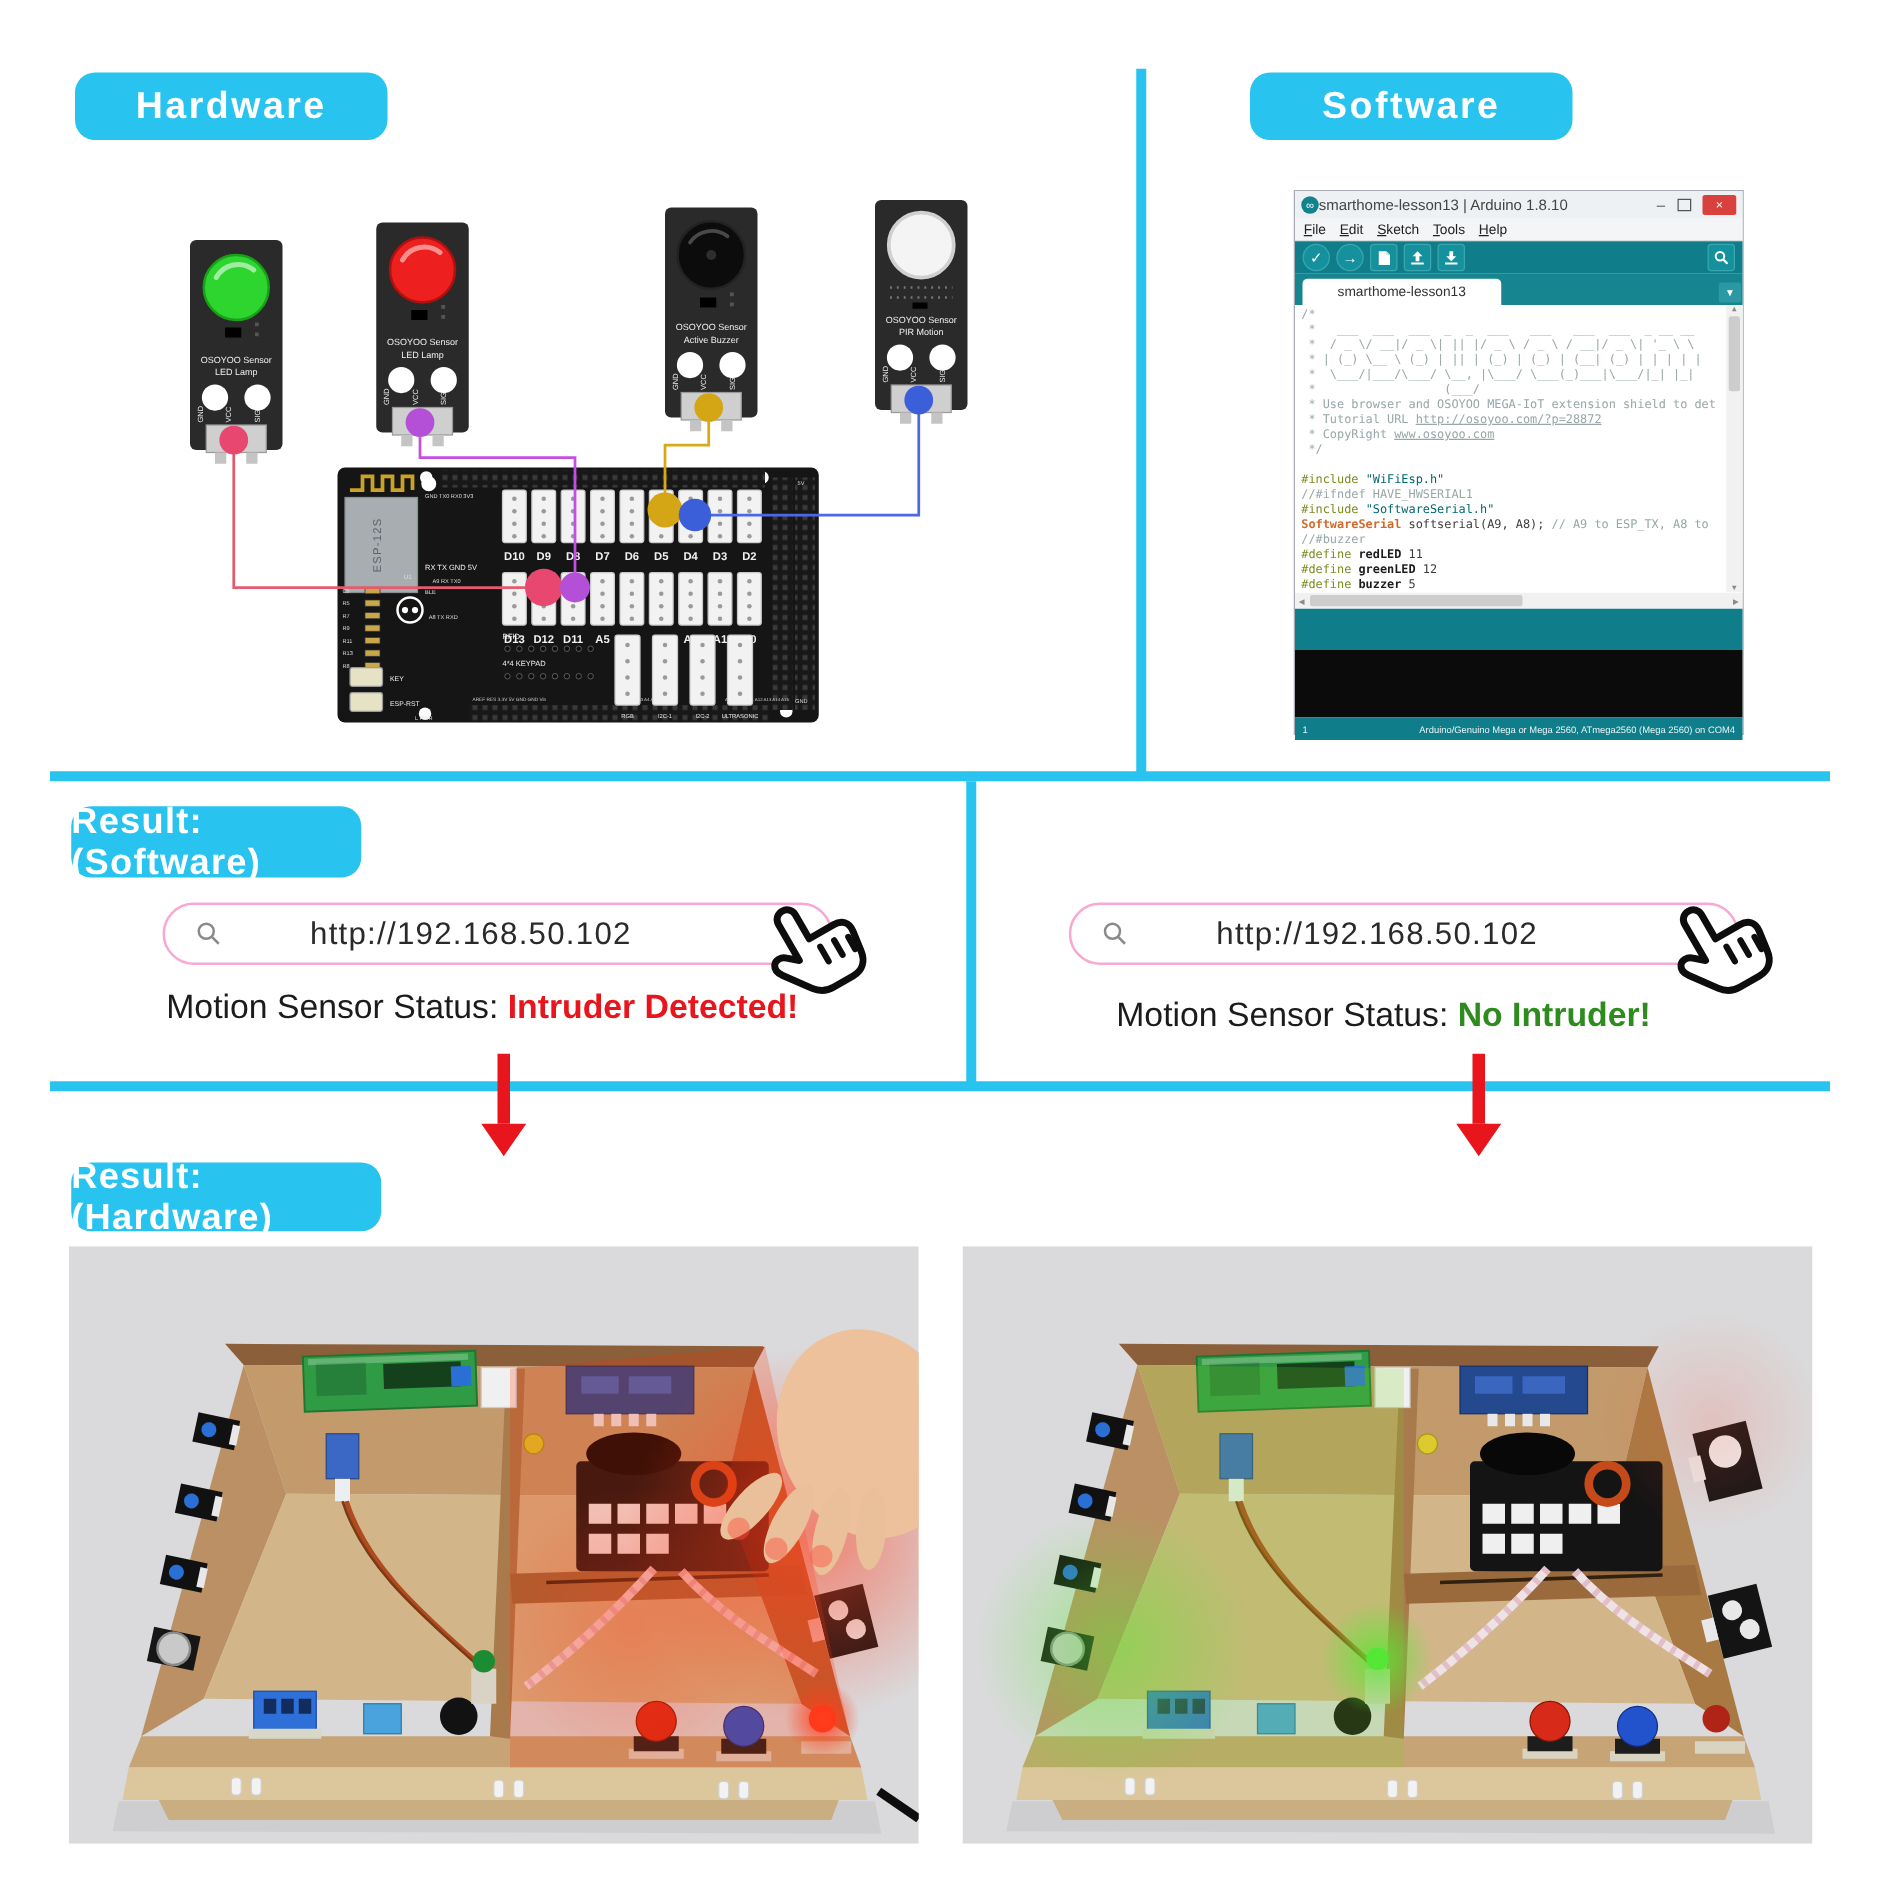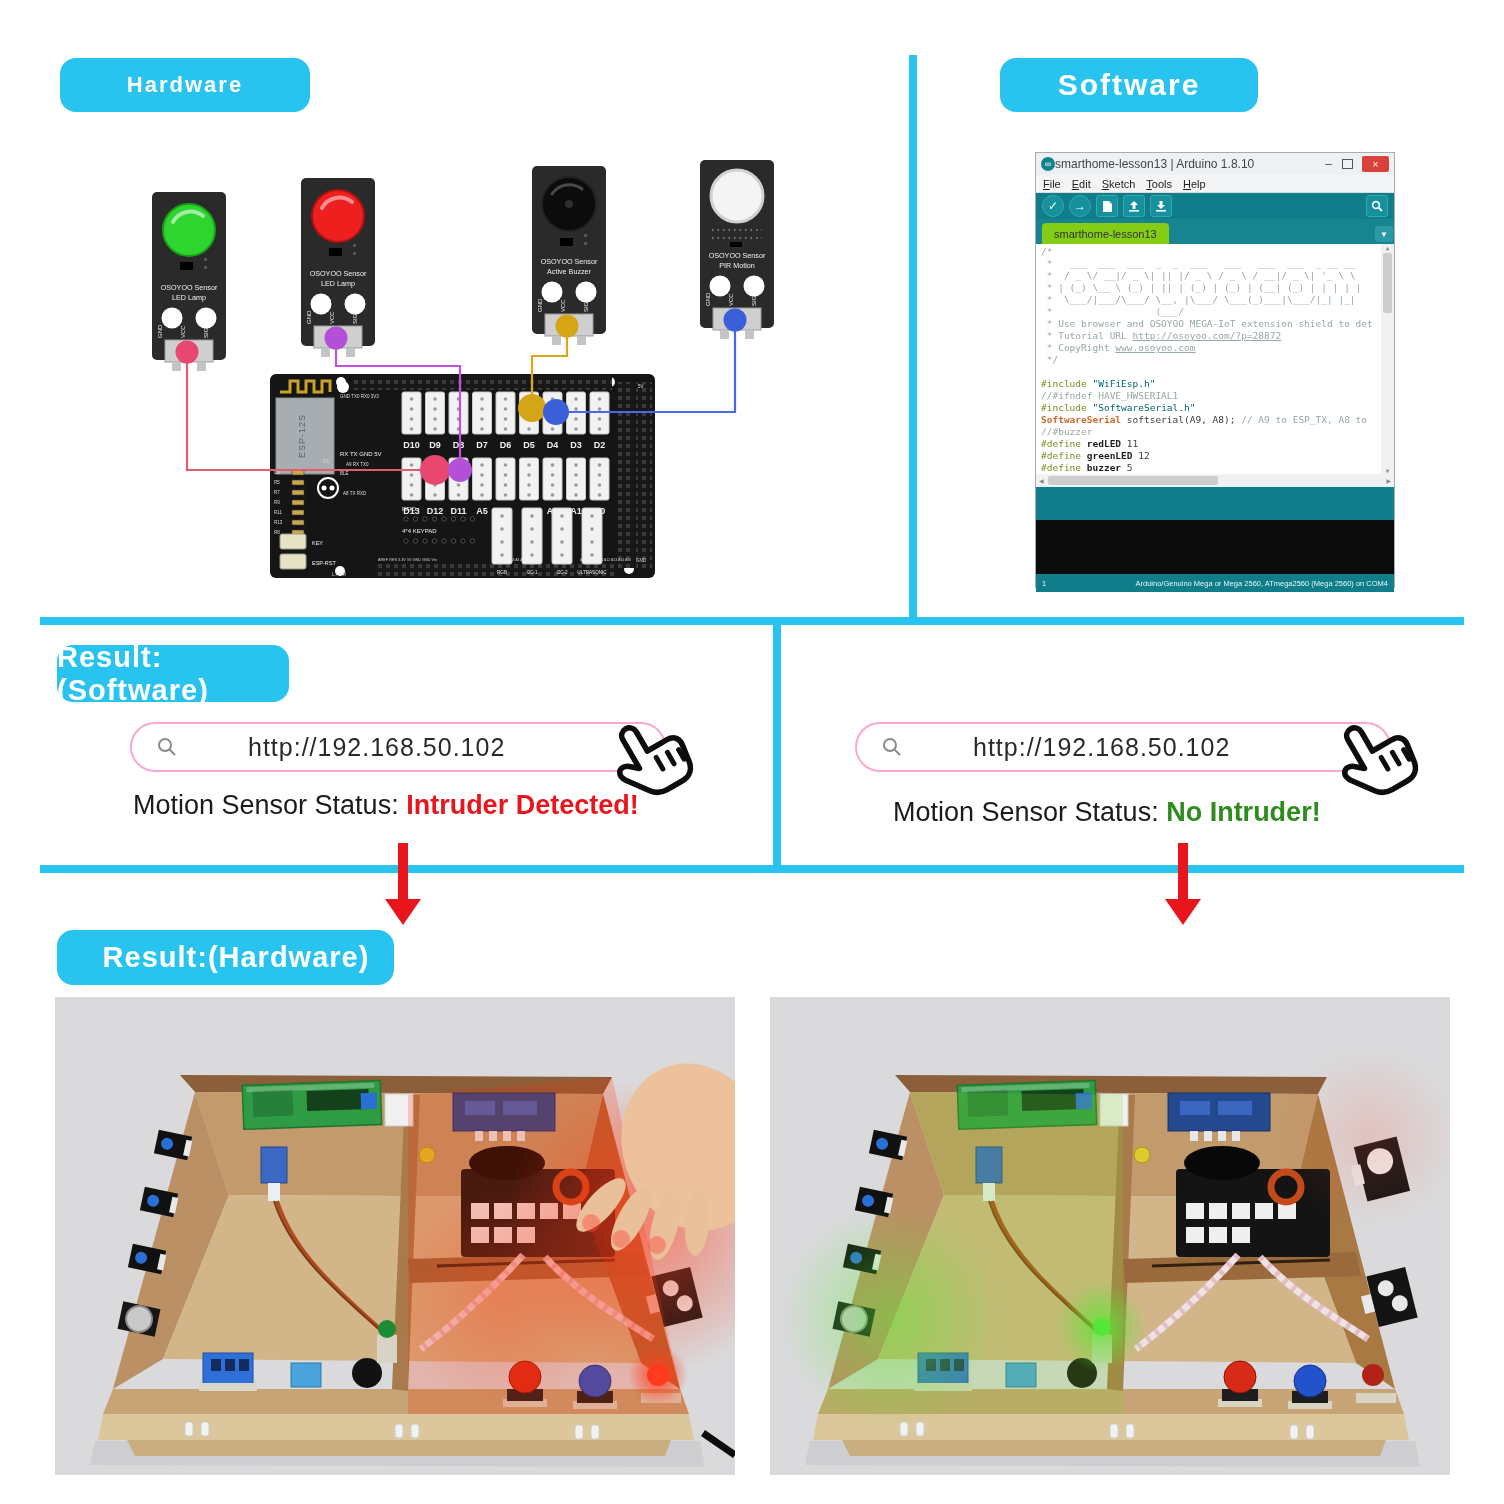--- a/index.html
+++ b/index.html
@@ -40,22 +40,22 @@
   .ide-menu .menu-item{display:inline-block;}
   .ide-menu .menu-item::first-letter{text-decoration:underline;}
   .ide-toolbar{height:26px;background:#0f7e8a;display:flex;align-items:center;gap:5px;
                padding:0 6px;flex:none;}
   .tb{width:20px;height:20px;background:#15919d;border:1px solid #3aa6b0;display:flex;
       align-items:center;justify-content:center;color:#fff;font-size:12px;flex:none;}
   .tb.round{border-radius:50%;}
   .tb.sq{border-radius:3px;}
   .tb.last{margin-left:auto;}
   .ide-tabs{height:25px;background:#17858f;display:flex;align-items:flex-end;padding:0 1px;flex:none;}
-  .ide-tab{height:21px;background:#84cc16;border-radius:4px 4px 0 0;font-size:11px;color:#333;
-           display:flex;align-items:center;padding:0 12px;margin-left:5px;}
+  .ide-tab{height:21px;background:#ffffff;border-radius:4px 4px 0 0;font-size:11px;color:#333;
+           display:flex;align-items:center;padding:0 28px;margin-left:5px;}
   .tab-dd{margin-left:auto;margin-bottom:2px;width:18px;height:16px;background:#2a99a4;color:#fff;
           font-size:8px;display:flex;align-items:center;justify-content:center;border-radius:2px;}
   .ide-code{height:228px;background:#fff;position:relative;overflow:hidden;flex:none;
             font-family:"DejaVu Sans Mono",monospace;font-size:9.5px;padding:2px 16px 0 5px;}
   .code-line{white-space:pre;height:12px;line-height:12px;}
   .tok-c{color:#98a7a7;} .tok-d{color:#7e8b20;} .tok-s{color:#00676e;}
   .tok-k{color:#d06a2c;font-weight:bold;text-align:center;} .tok-n{color:#3d3d3d;}
   .tok-b{color:#1d1d1d;font-weight:bold;}
   .tok-u{color:#98a7a7;text-decoration:underline;}
   .vscroll{position:absolute;right:0;top:0;width:13px;height:100%;background:#f1f1f1;
@@ -77,24 +77,24 @@
 </head>
 <body>
 
 <div class="canvas">
 
   <div class="divider" style="left:909px;top:55px;width:8px;height:563px;"></div>
   <div class="divider" style="left:40px;top:617px;width:1424px;height:8px;"></div>
   <div class="divider" style="left:773px;top:625px;width:8px;height:241px;"></div>
   <div class="divider" style="left:40px;top:865px;width:1424px;height:8px;"></div>
 
-  <div class="badge" style="left:60px;top:58px;width:250px;height:54px;font-size:22px;">Hardware</div>
+  <div class="badge" style="left:60px;top:58px;width:250px;height:54px;font-size:30px;">Hardware</div>
   <div class="badge" style="left:1000px;top:58px;width:258px;height:54px;font-size:30px;">Software</div>
   <div class="badge" style="left:57px;top:645px;width:232px;height:57px;font-size:29px;letter-spacing:1px;">Result:(Software)</div>
-  <div class="badge" style="left:57px;top:930px;width:316px;height:55px;font-size:29px;letter-spacing:1px;padding-left:21px;">Result:(Hardware)</div>
+  <div class="badge" style="left:57px;top:930px;width:248px;height:55px;font-size:29px;letter-spacing:1px;">Result:(Hardware)</div>
 
   <svg class="abs" style="left:40px;top:130px;" width="880" height="480" viewBox="0 0 880 480">
     <defs>
       <pattern id="pins" width="8" height="8" patternUnits="userSpaceOnUse">
         <rect width="8" height="8" fill="#181818"></rect>
         <rect x="2" y="2" width="4" height="4" fill="#3a3a3a"></rect>
       </pattern>
     </defs>
 
     <g>

